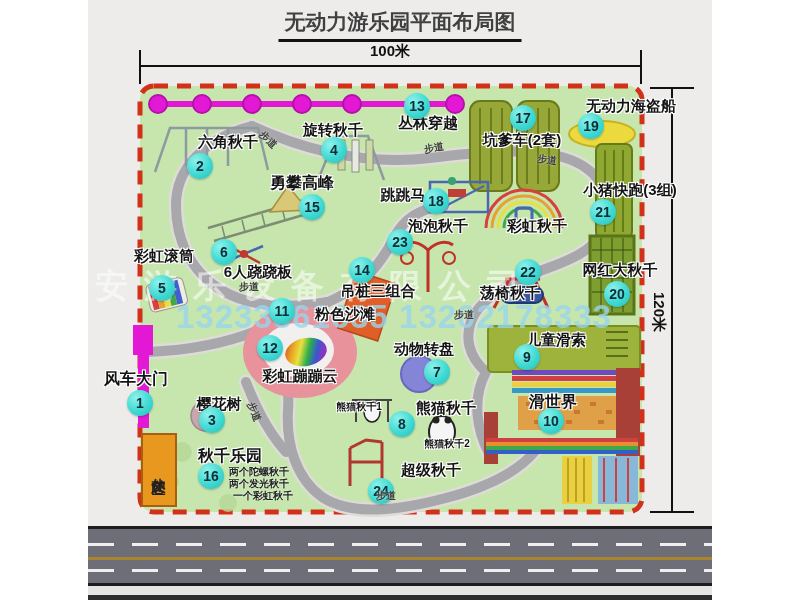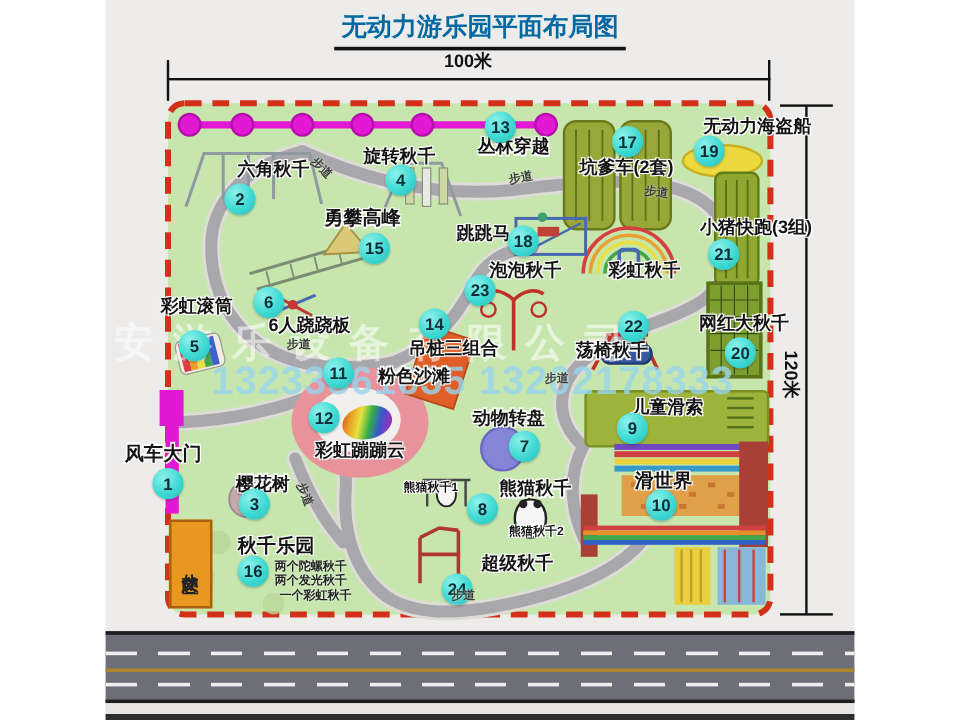--- a/index.html
+++ b/index.html
@@ -1,21 +1,21 @@
 <!DOCTYPE html>
 <html><head>
 <meta charset="utf-8">
 <style>
   html,body{margin:0;padding:0;background:#fff;}
   #stage{position:relative;width:800px;height:600px;background:#ffffff;overflow:hidden;
          font-family:"Liberation Sans",sans-serif;}
   #photo{position:absolute;left:88px;top:0;width:624px;height:600px;background:#edeceb;}
   
   #title{position:absolute;left:400px;top:8px;transform:translateX(-50%);
-         font-size:21px;font-weight:700;color:#0369a1;border-bottom:3px solid #111;
+         font-size:21px;font-weight:700;color:#404040;border-bottom:3px solid #111;
          padding:0 6px 3px 6px;white-space:nowrap;}
   
   .dim-label{position:absolute;font-size:15px;font-weight:700;color:#111;white-space:nowrap;}
   #dim-w{left:390px;top:42px;transform:translateX(-50%);}
   #dim-h{left:668px;top:292px;transform:rotate(90deg);transform-origin:left top;}
   .dim-line{position:absolute;background:#111;}
   
   .map-label{position:absolute;transform:translateX(-50%);font-weight:700;color:#141414;
     white-space:nowrap;line-height:1.05;
     text-shadow:-1px -1px 0 #fff,1px -1px 0 #fff,-1px 1px 0 #fff,1px 1px 0 #fff,0 0 2px #fff;}

